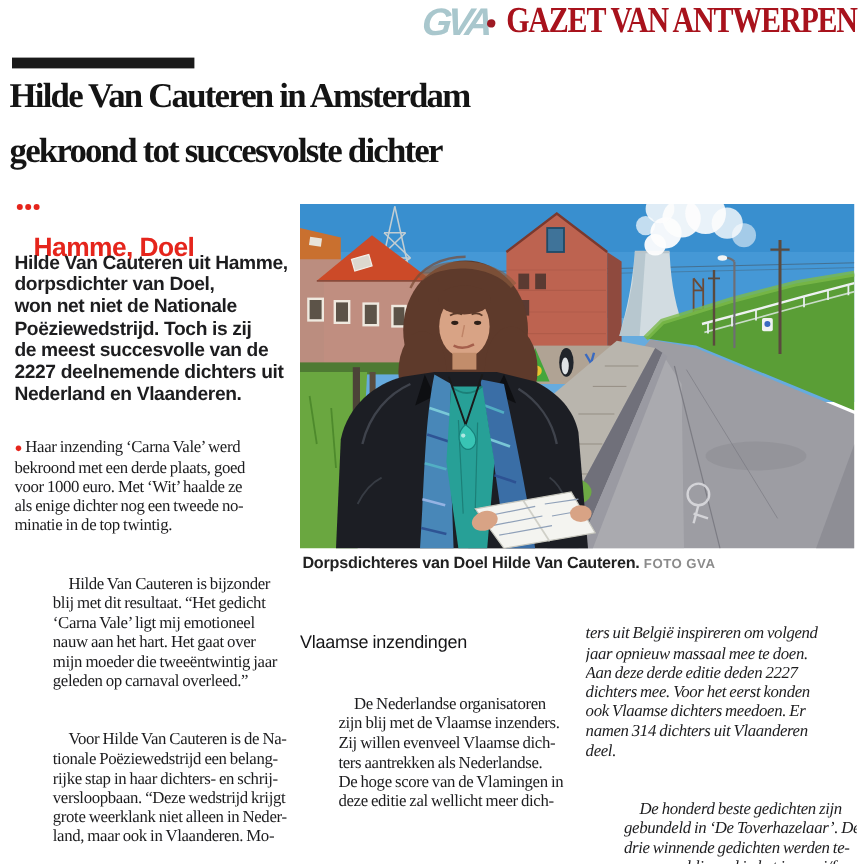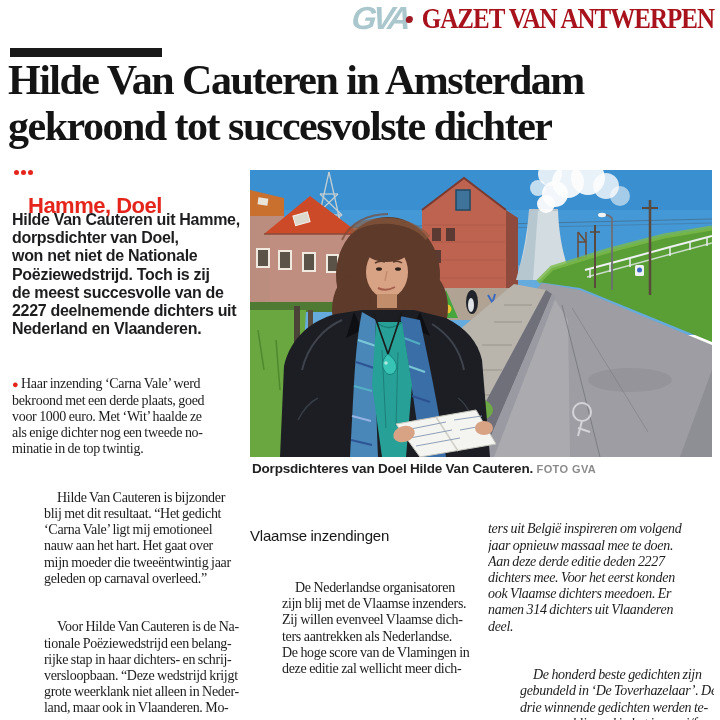--- a/index.html
+++ b/index.html
@@ -16,21 +16,21 @@
   }
   .logo-dot { position:absolute; right:0px; top:14px; width:7px; height:7px; background:#9e1a24; border-radius:50%; }
   .brand {
     font-family:"Liberation Serif", serif; font-weight:bold; font-size:25px; line-height:30px;
     color:#a8121c; letter-spacing:-1px; white-space:nowrap; transform:scaleY(1.22); transform-origin:center;
   }
   
   .headline-bar { position:absolute; left:10px; top:48px; width:152px; height:9px; background:#1a1a1a; }
   .headline {
     position:absolute; left:8px; top:57px; width:706px; margin:0;
-    font-family:"Liberation Serif", serif; font-weight:bold; font-size:42px; line-height:46px;
+    font-family:"Liberation Serif", serif; font-weight:bold; font-size:29px; line-height:46px;
     letter-spacing:-1.5px; color:#141414; white-space:pre-line;
   }
   
   .kicker-dots { position:absolute; left:14px; top:170px; display:flex; gap:2px; }
   .kicker-dots span { width:5px; height:5px; border-radius:50%; background:#e5251c; }
   .kicker {
     position:absolute; left:12px; top:177px; margin:16px;
     font-family:"Liberation Sans", sans-serif; font-weight:bold; font-size:22px; letter-spacing:-0.5px; color:#e5251c;
   }
   .lead {
@@ -46,21 +46,21 @@
     font-family:"Liberation Sans", sans-serif; font-size:13.5px; font-weight:bold; color:#222; letter-spacing:-0.2px;
   }
   .credit { font-weight:bold; font-size:11px; color:#8b8b8b; letter-spacing:0.4px; }
   
   .col {
     position:absolute; font-family:"Liberation Serif", serif; font-size:14px; line-height:16.2px;
     letter-spacing:-0.3px; word-spacing:-0.5px; color:#1c1c1e; white-space:pre; overflow:hidden;
   }
   .col p { margin:0; }
   .col .indent { text-indent:13px;margin-left:32px; }
-  .col1 { left:12px;  top:344px; width:230px; height:373px; }
+  .col1 { left:12px;  top:334px; width:230px; height:373px; }
   .col2 { left:250px; top:489px; width:232px; height:231px; }
   .col3 { left:488px; top:489px; width:226px; height:231px;font-style:italic; }
   .red-bullet { color:#e5251c; font-size:11px; }
   .subhead {
     font-family:"Liberation Sans", sans-serif; font-weight:normal; font-size:15px;
     letter-spacing:-0.2px; margin:7px 0 3px 0 !important; color:#161618;
   }
 </style>
 </head>
 <body>

